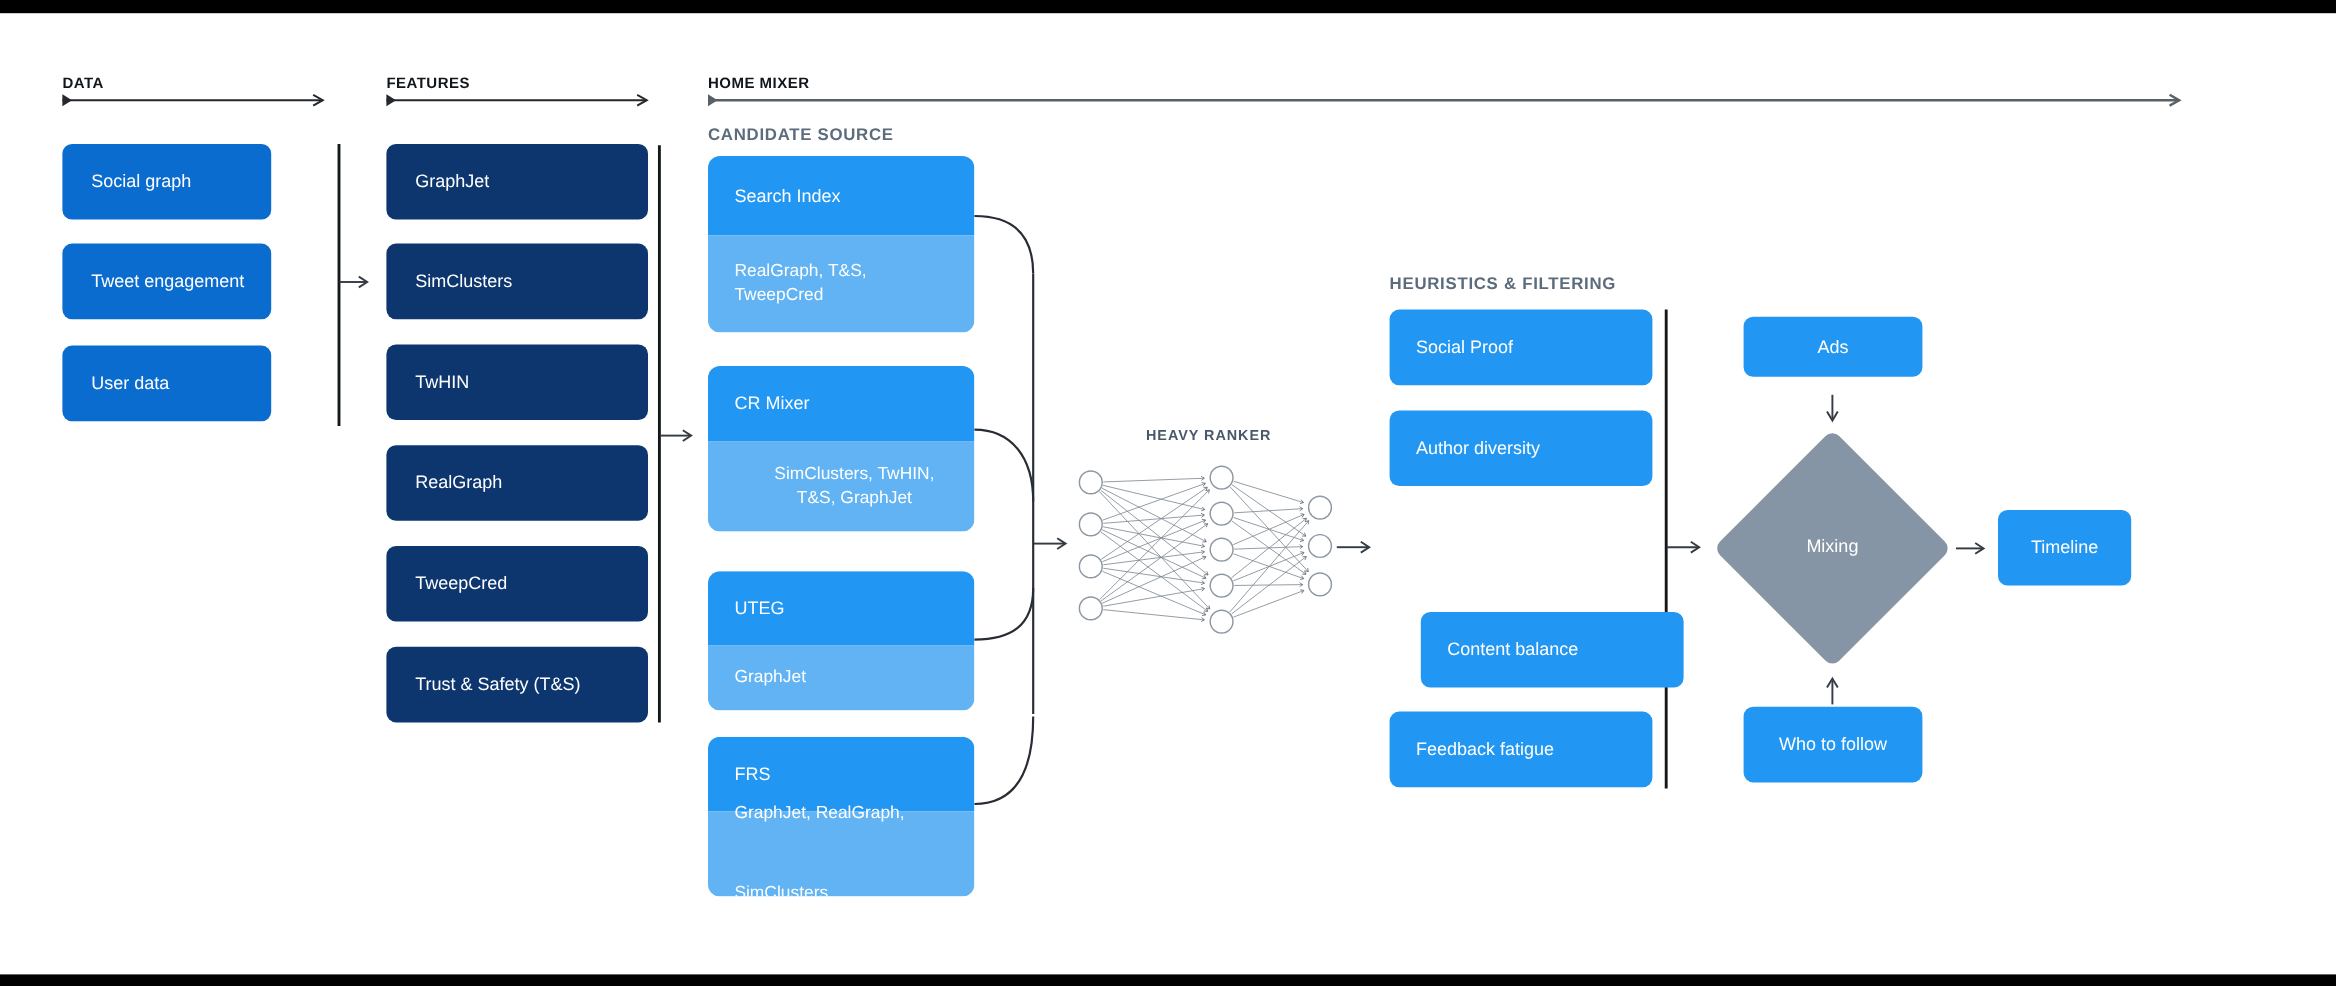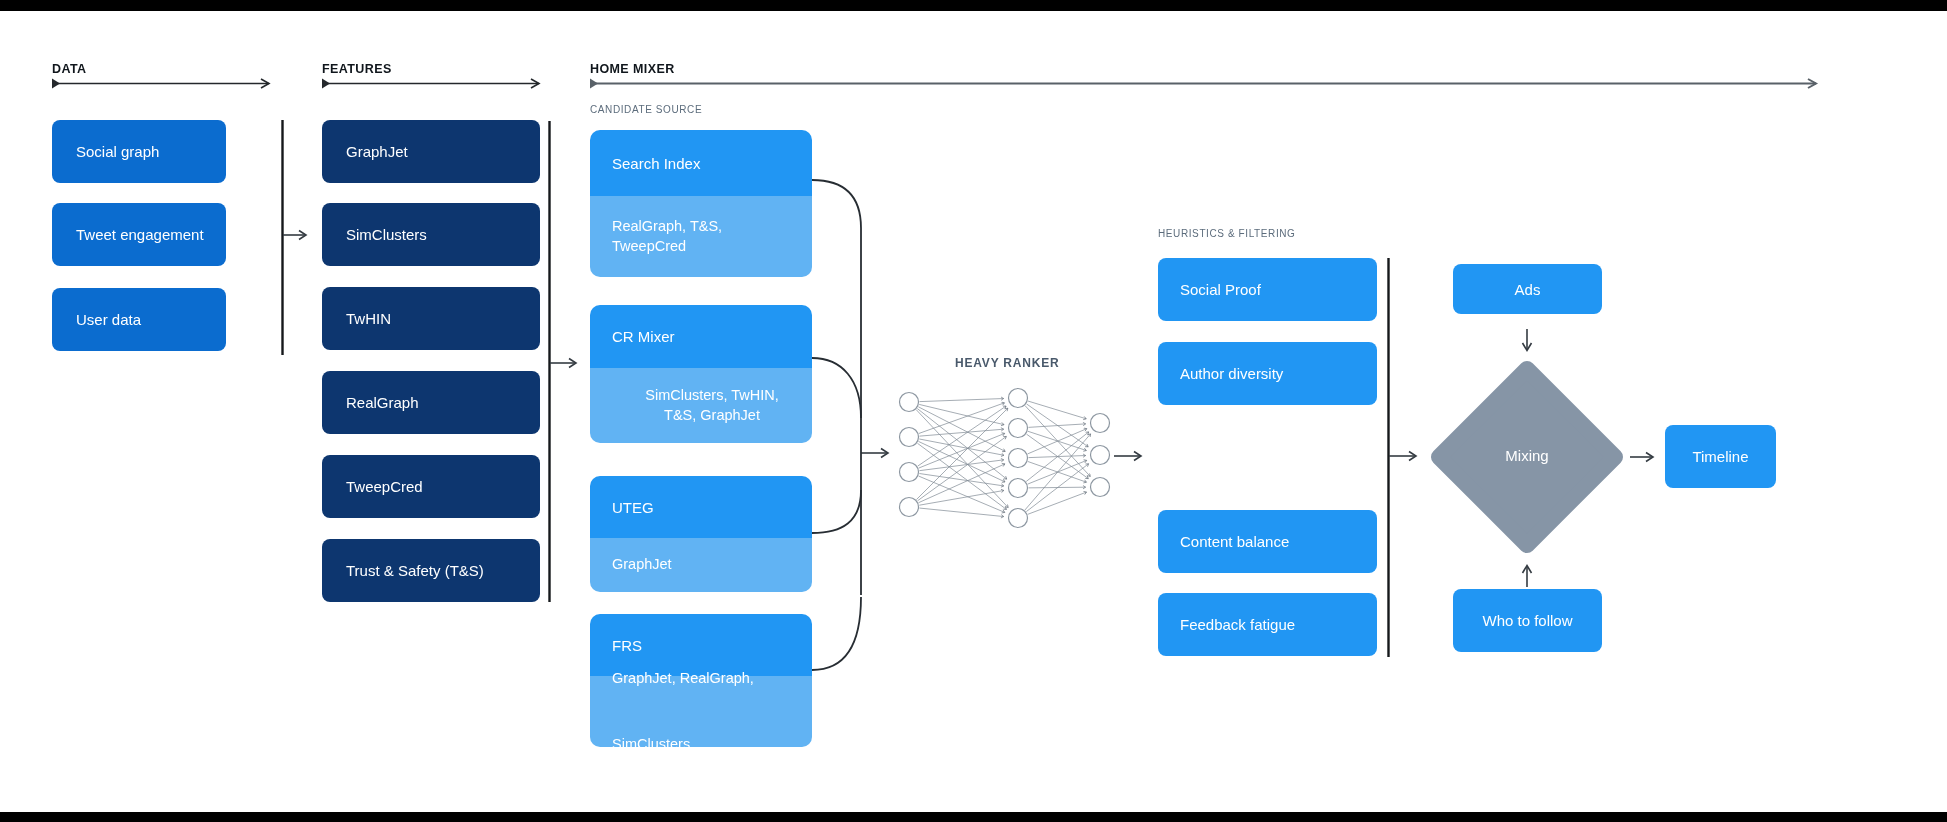--- a/index.html
+++ b/index.html
@@ -1,20 +1,20 @@
 <!DOCTYPE html>
 <html><head>
 <meta charset="utf-8">
 <style>
   html,body{margin:0;padding:0;background:#fff;}
   #canvas{position:relative;width:1947px;height:822px;background:var(--bg,#fff);overflow:hidden;
           font-family:"Liberation Sans","DejaVu Sans",sans-serif;padding-left:10px;}
   .bar{position:absolute;left:0;width:1947px;background:var(--letterbox,#000);}
   .hdr{position:absolute;font-size:12.5px;font-weight:bold;color:var(--header-text,#10161c);letter-spacing:.4px;}
-  .sublbl{position:absolute;font-size:10px;font-weight:normal;color:var(--sublabel-text,#5c6c7c);letter-spacing:.6px;}
+  .sublbl{position:absolute;font-size:14px;font-weight:bold;color:var(--sublabel-text,#5c6c7c);letter-spacing:.6px;}
   .ranklbl{position:absolute;font-size:12px;font-weight:bold;color:var(--ranker-text,#49596b);letter-spacing:.8px;}
   .box{position:absolute;border-radius:8px;display:flex;align-items:center;
        color:var(--box-text,#fff);font-size:15px;font-weight:500;padding-left:24px;box-sizing:border-box;}
   .box.data{background:var(--data-blue,#0b6ccf);width:174px;height:63px;left:52px;}
   .box.navy{background:var(--navy,#0d366f);width:218px;height:63px;left:322px;}
   .box.heur{background:var(--bright-blue,#2196f3);width:219px;height:63px;left:1158px;padding-left:22px;}
   .box.center{justify-content:center;padding-left:0;background:var(--bright-blue,#2196f3);}
   .stack{position:absolute;left:590px;width:222px;border-radius:10px;overflow:hidden;
          color:var(--box-text,#fff);font-size:15px;font-weight:500;}
   .stack .top{background:var(--bright-blue,#2196f3);display:flex;align-items:center;padding-left:22px;}
@@ -220,21 +220,21 @@
       <span>SimClusters</span>
     </div>
   </div>
 
   <div class="box heur" style="top:258px;">
       <span>Social Proof</span>
     </div>
   <div class="box heur" style="top:342px;">
       <span>Author diversity</span>
     </div>
-  <div class="box heur" style="top:510px;">
+  <div class="box heur" style="top:510px;margin-left:26px;">
       <span>Content balance</span>
     </div>
   <div class="box heur" style="top:593px;">
       <span>Feedback fatigue</span>
     </div>
 
   <div class="box center" style="left:1453px;top:264px;width:149px;height:50px;">
       <span>Ads</span>
     </div>
   <div class="diamond-label">Mixing</div>

